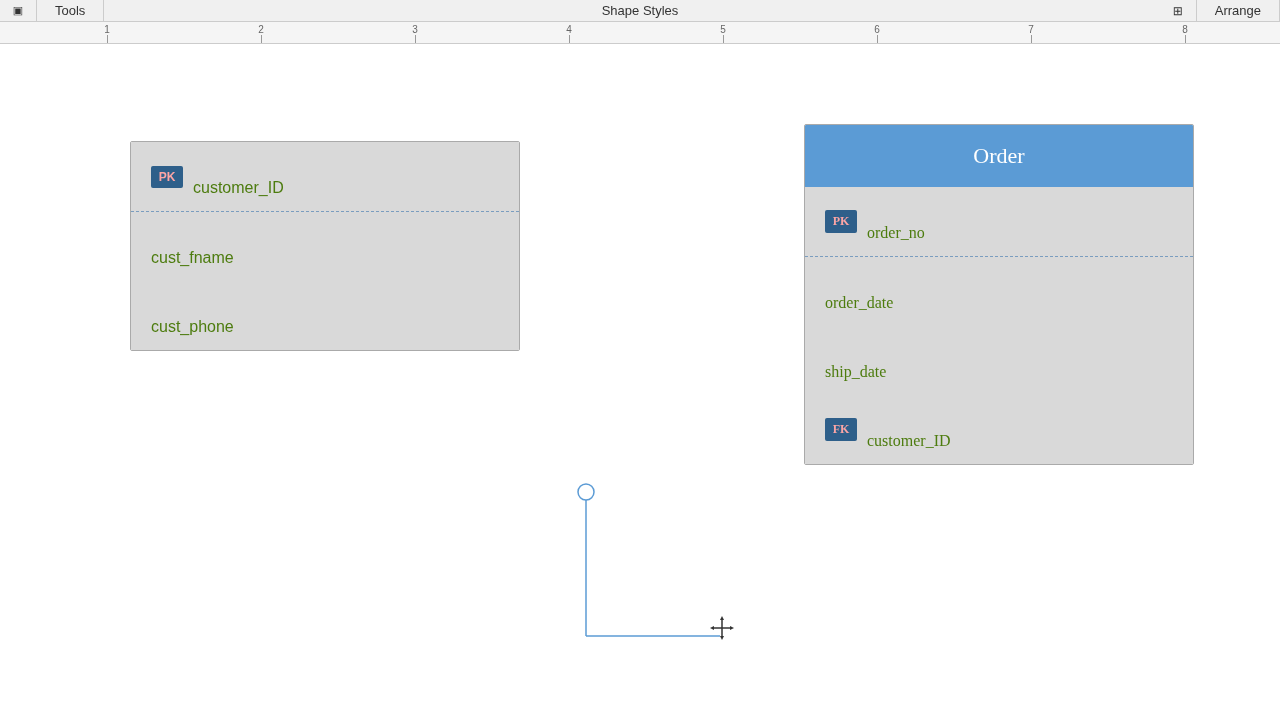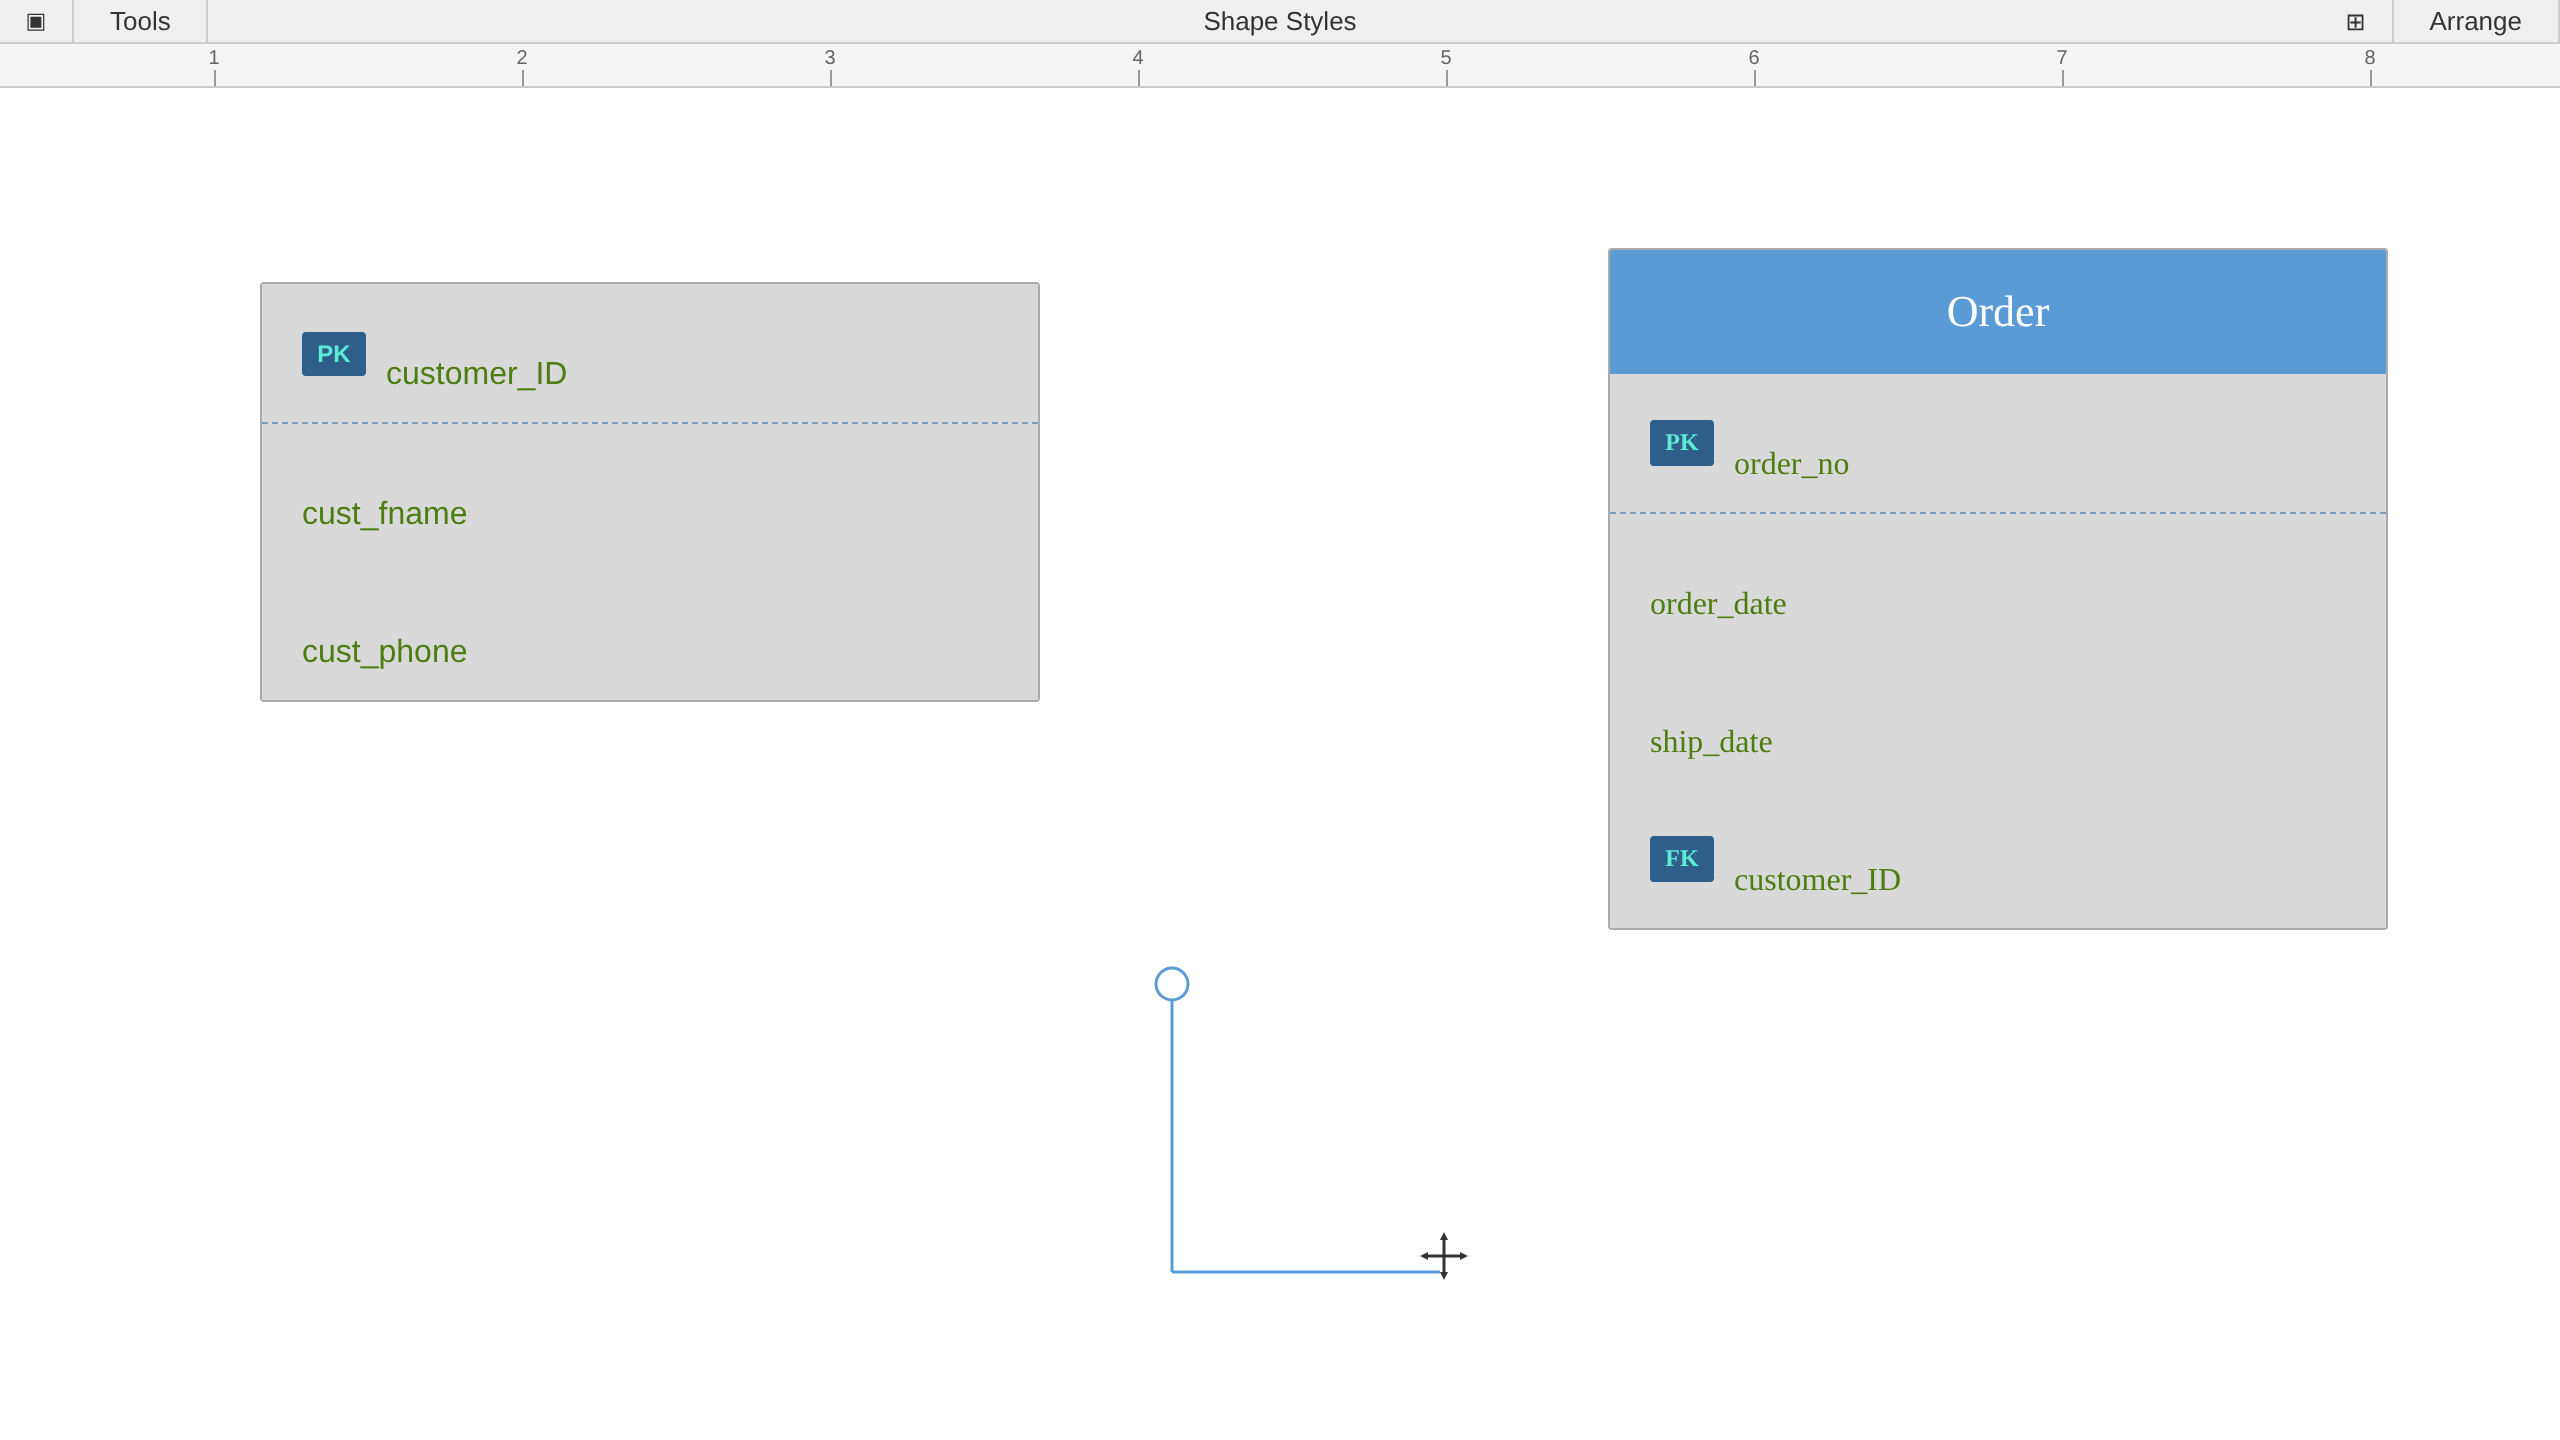--- a/index.html
+++ b/index.html
@@ -129,21 +129,21 @@
       margin-top: 23px;
     }
 
     .er-row-text.no-badge {
       margin-left: 0;
       width: 100%;
     }
 
     .key-badge {
       background: #2e5f8a;
-      color: #5eead4;
+      color: #fca5a5;
       font-size: 12px;
       font-weight: bold;
       padding: 4px 7px;
       border-radius: 2px;
       min-width: 32px;
       text-align: center;
       flex-shrink: 0;
     }
 
     

